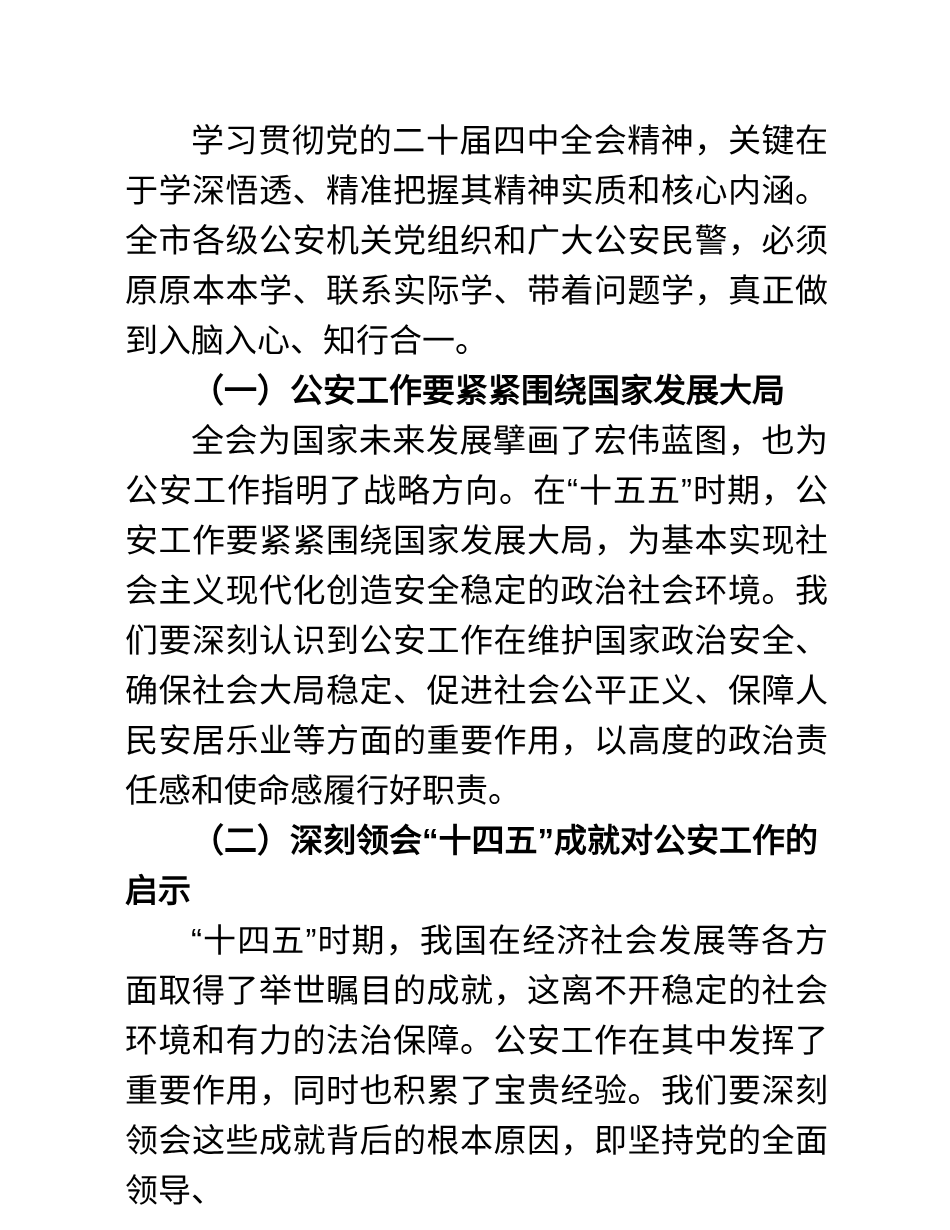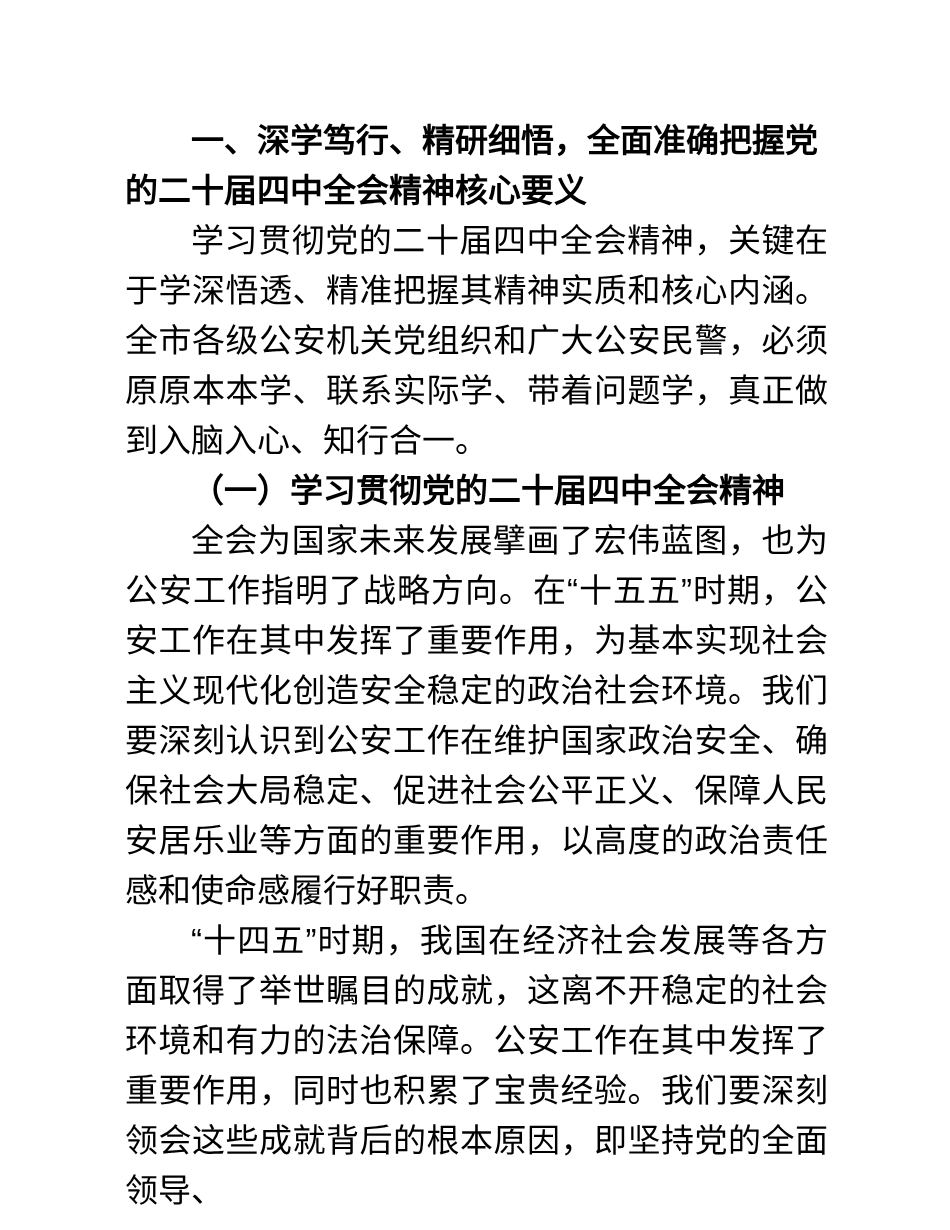--- a/index.html
+++ b/index.html
@@ -64,25 +64,25 @@
   .clipped {
     overflow: hidden;
   }
 </style>
 </head>
 <body>
 
 <div id="page">
   <div id="doc-body">
 
-    <h1 class="blk heading">一、深学笃行、精研细悟，全面准确把握党的二十届四中全会精神核心要义</h1>
 
     <p class="blk para">学习贯彻党的二十届四中全会精神，关键在于学深悟透、精准把握其精神实质和核心内涵。全市各级公安机关党组织和广大公安民警，必须原原本本学、联系实际学、带着问题学，真正做到入脑入心、知行合一。</p>
 
-    <h2 class="blk heading">（一）学习贯彻党的二十届四中全会精神</h2>
+    <h2 class="blk heading">（一）公安工作要紧紧围绕国家发展大局</h2>
 
-    <p class="blk para">全会为国家未来发展擘画了宏伟蓝图，也为公安工作指明了战略方向。在“十五五”时期，公安工作在其中发挥了重要作用，为基本实现社会主义现代化创造安全稳定的政治社会环境。我们要深刻认识到公安工作在维护国家政治安全、确保社会大局稳定、促进社会公平正义、保障人民安居乐业等方面的重要作用，以高度的政治责任感和使命感履行好职责。</p>
+    <p class="blk para">全会为国家未来发展擘画了宏伟蓝图，也为公安工作指明了战略方向。在“十五五”时期，公安工作要紧紧围绕国家发展大局，为基本实现社会主义现代化创造安全稳定的政治社会环境。我们要深刻认识到公安工作在维护国家政治安全、确保社会大局稳定、促进社会公平正义、保障人民安居乐业等方面的重要作用，以高度的政治责任感和使命感履行好职责。</p>
 
+    <h2 class="blk heading">（二）深刻领会“十四五”成就对公安工作的启示</h2>
 
     <p class="blk para clipped">“十四五”时期，我国在经济社会发展等各方面取得了举世瞩目的成就，这离不开稳定的社会环境和有力的法治保障。公安工作在其中发挥了重要作用，同时也积累了宝贵经验。我们要深刻领会这些成就背后的根本原因，即坚持党的全面领导、</p>
 
   </div>
 </div>
 
 </body></html>

